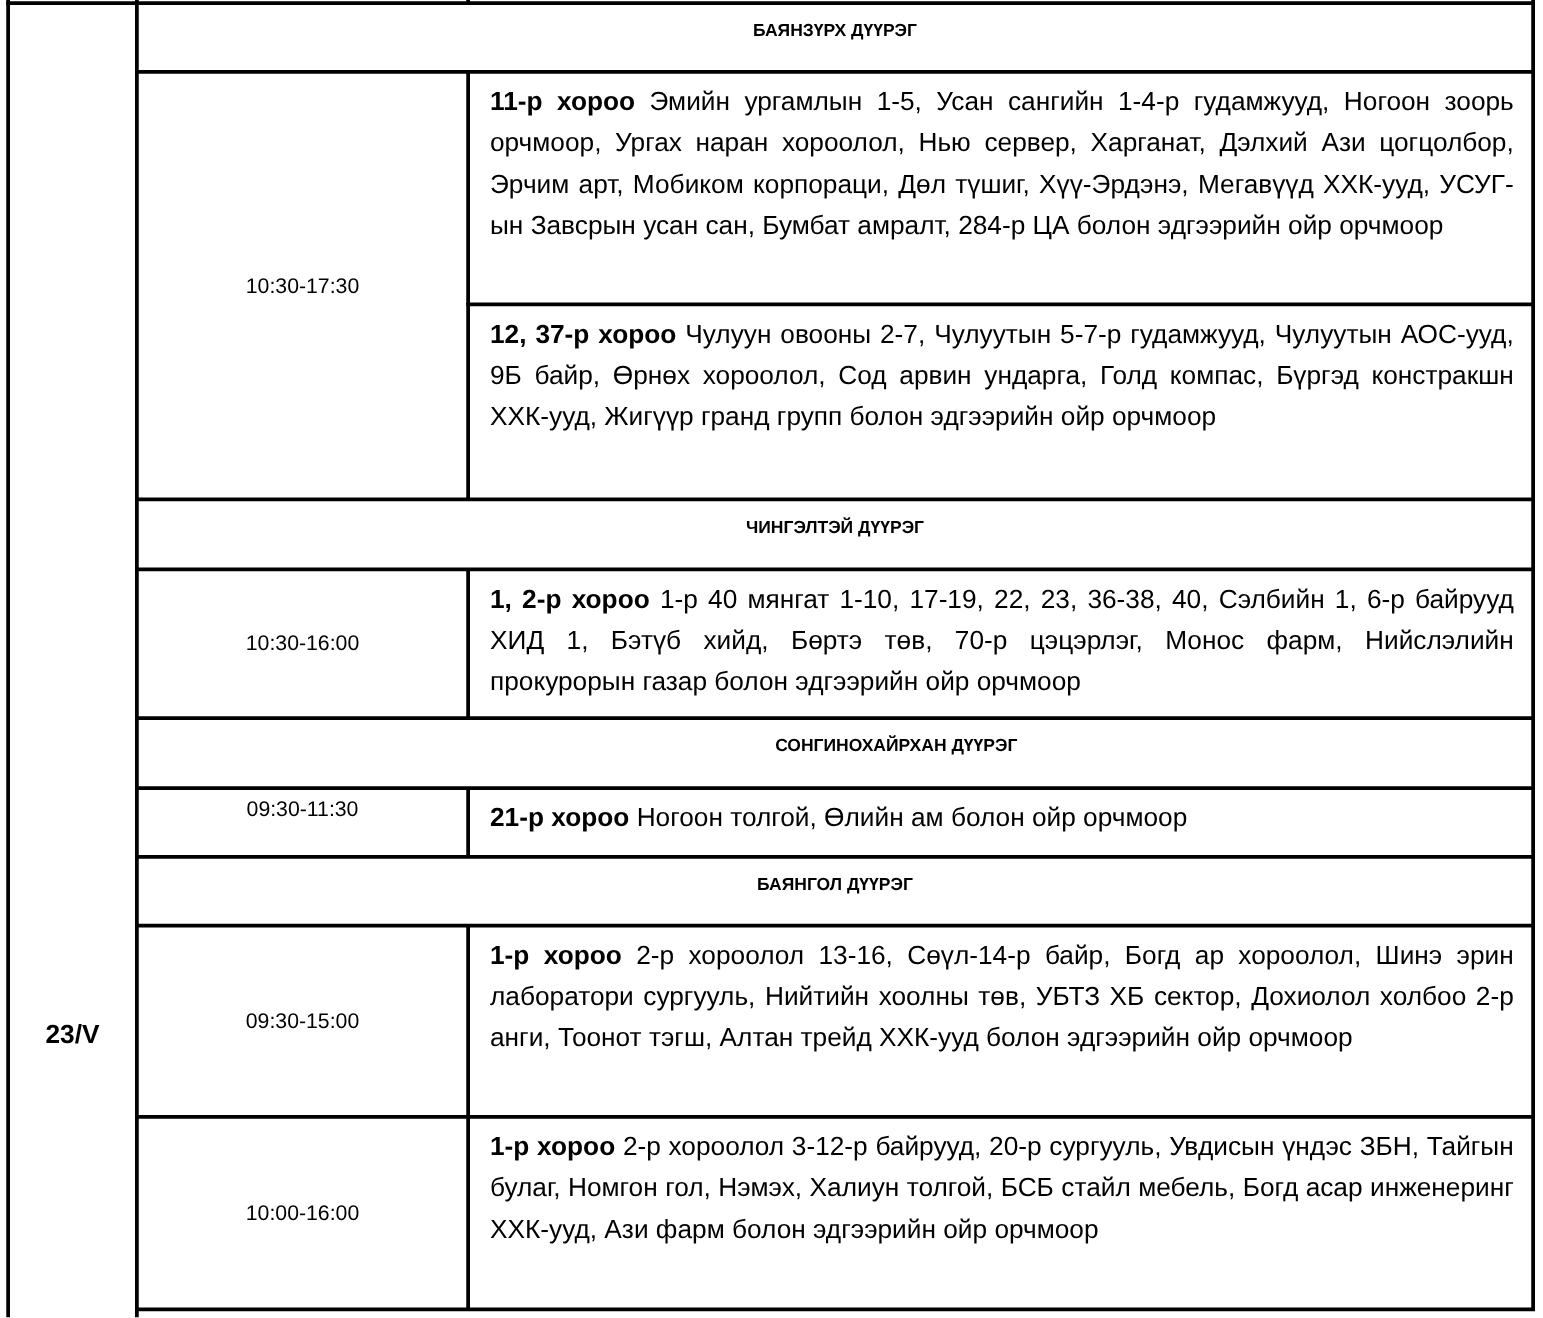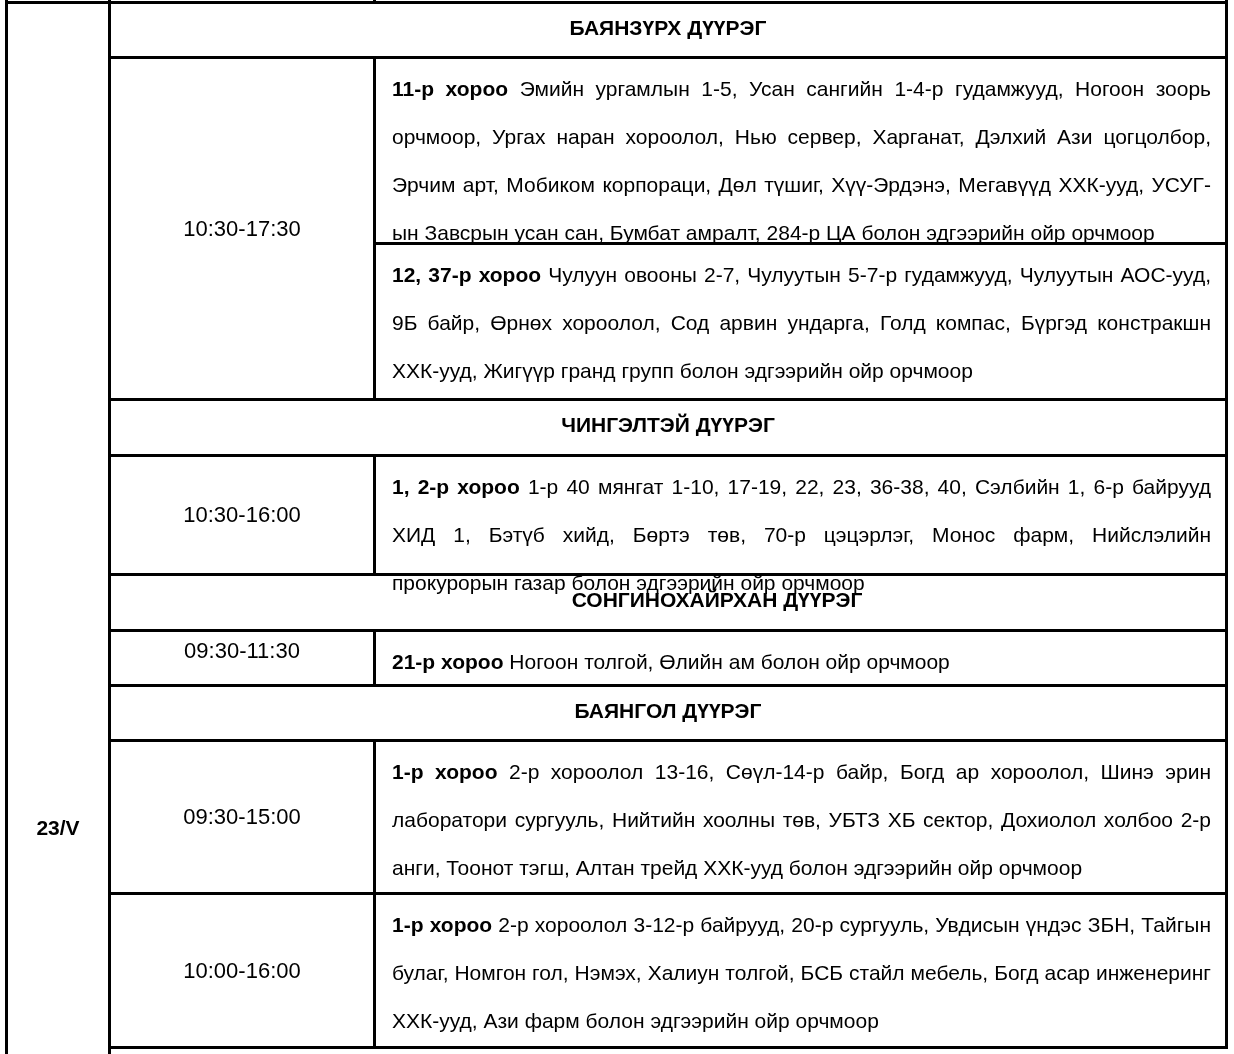--- a/index.html
+++ b/index.html
@@ -6,31 +6,31 @@
   body {
     width: 1234px; height: 1054px; overflow: hidden; position: relative;
     font-family: "Liberation Sans", sans-serif; color: #000;
   }
   .line { position: absolute; background: #000; }
   .h { height: 3px; }
   .v { width: 3px; }
   .cell {
     position: absolute; box-sizing: border-box;
     display: flex; align-items: center; justify-content: center;
-    font-size: 22px;
+    font-size: 17px;
   }
   .district {
     position: absolute; box-sizing: border-box;
-    font-weight: bold; font-size: 21px; text-align: center;
+    font-weight: bold; font-size: 14px; text-align: center;
     padding-top: 12px;
   }
   .desc {
     position: absolute; box-sizing: border-box;
     padding: 6px 14px 0 16px;
-    font-size: 21px; line-height: 48px; text-align: justify;
+    font-size: 21px; line-height: 33px; text-align: justify;
   }
   .desc b { font-weight: bold; }
   .date {
     position: absolute; box-sizing: border-box;
     font-weight: bold; font-size: 21px;
     display: flex; align-items: center; justify-content: center;
   }
 </style>
 </head>
 <body>

